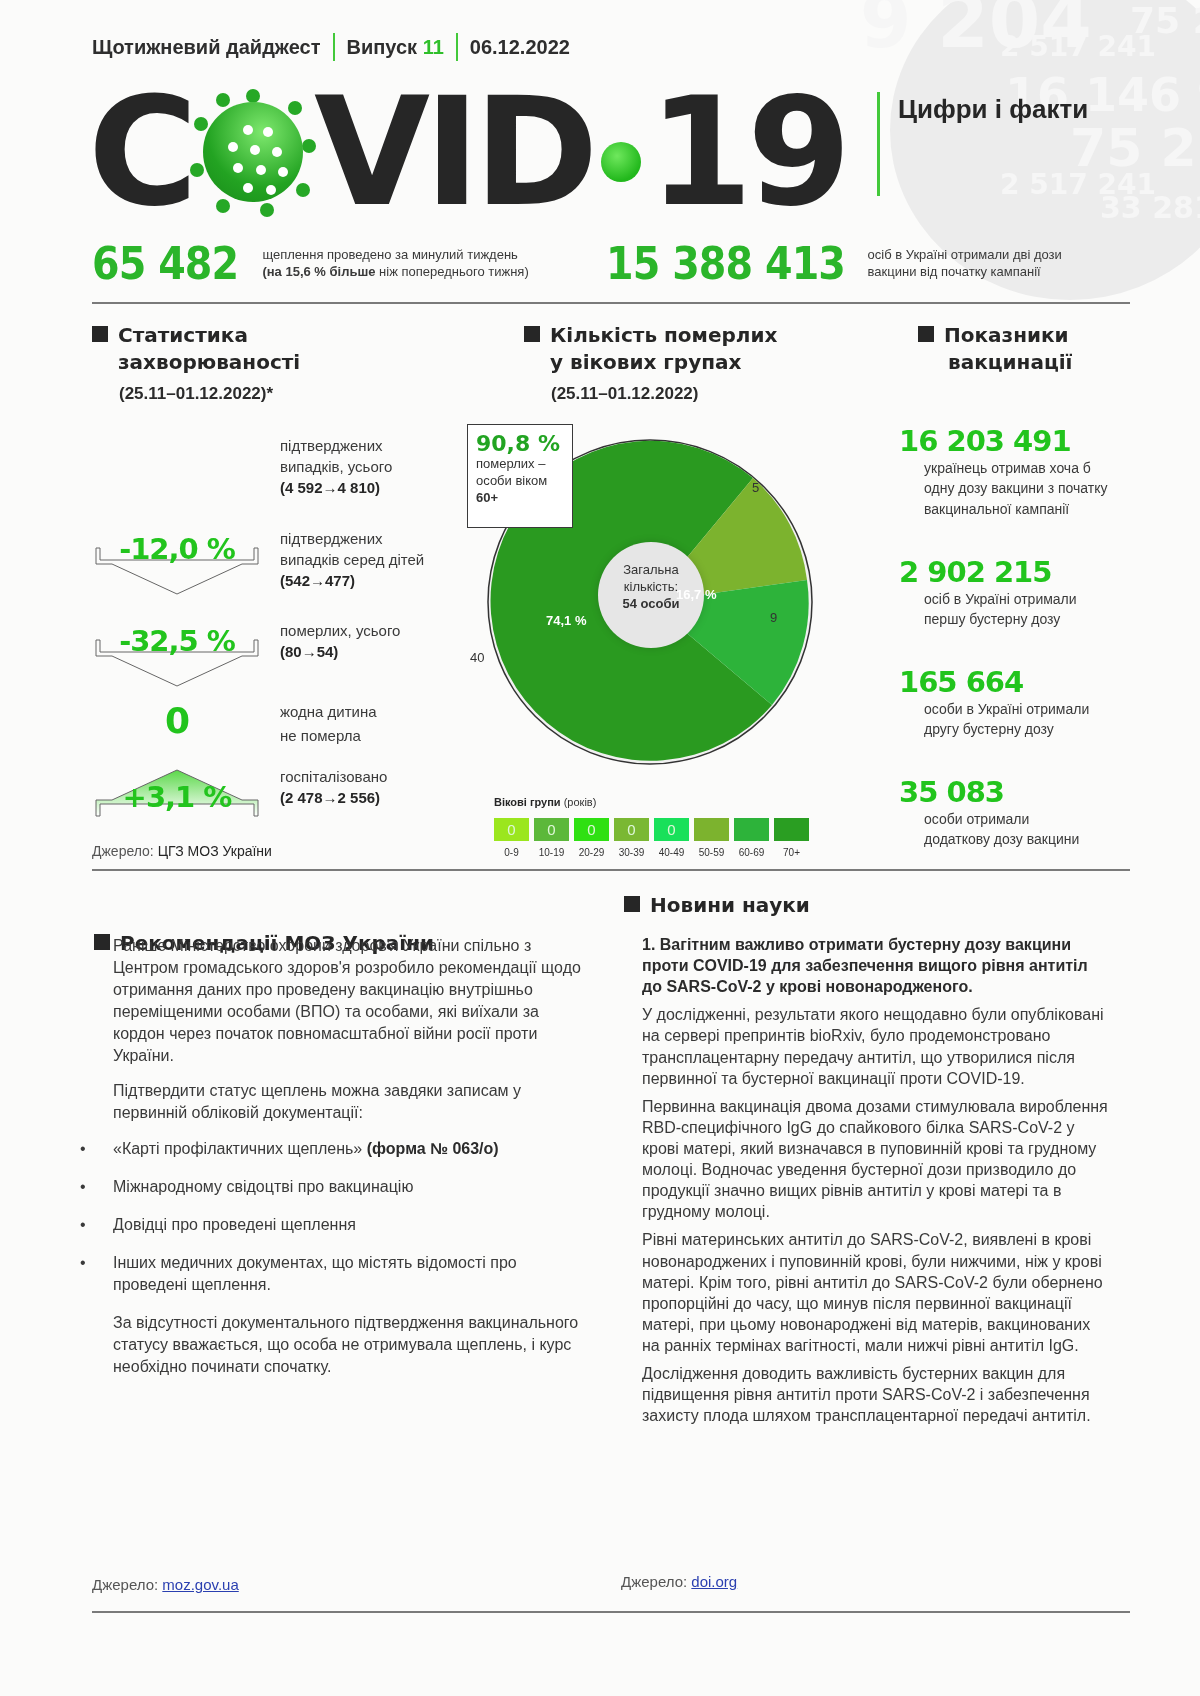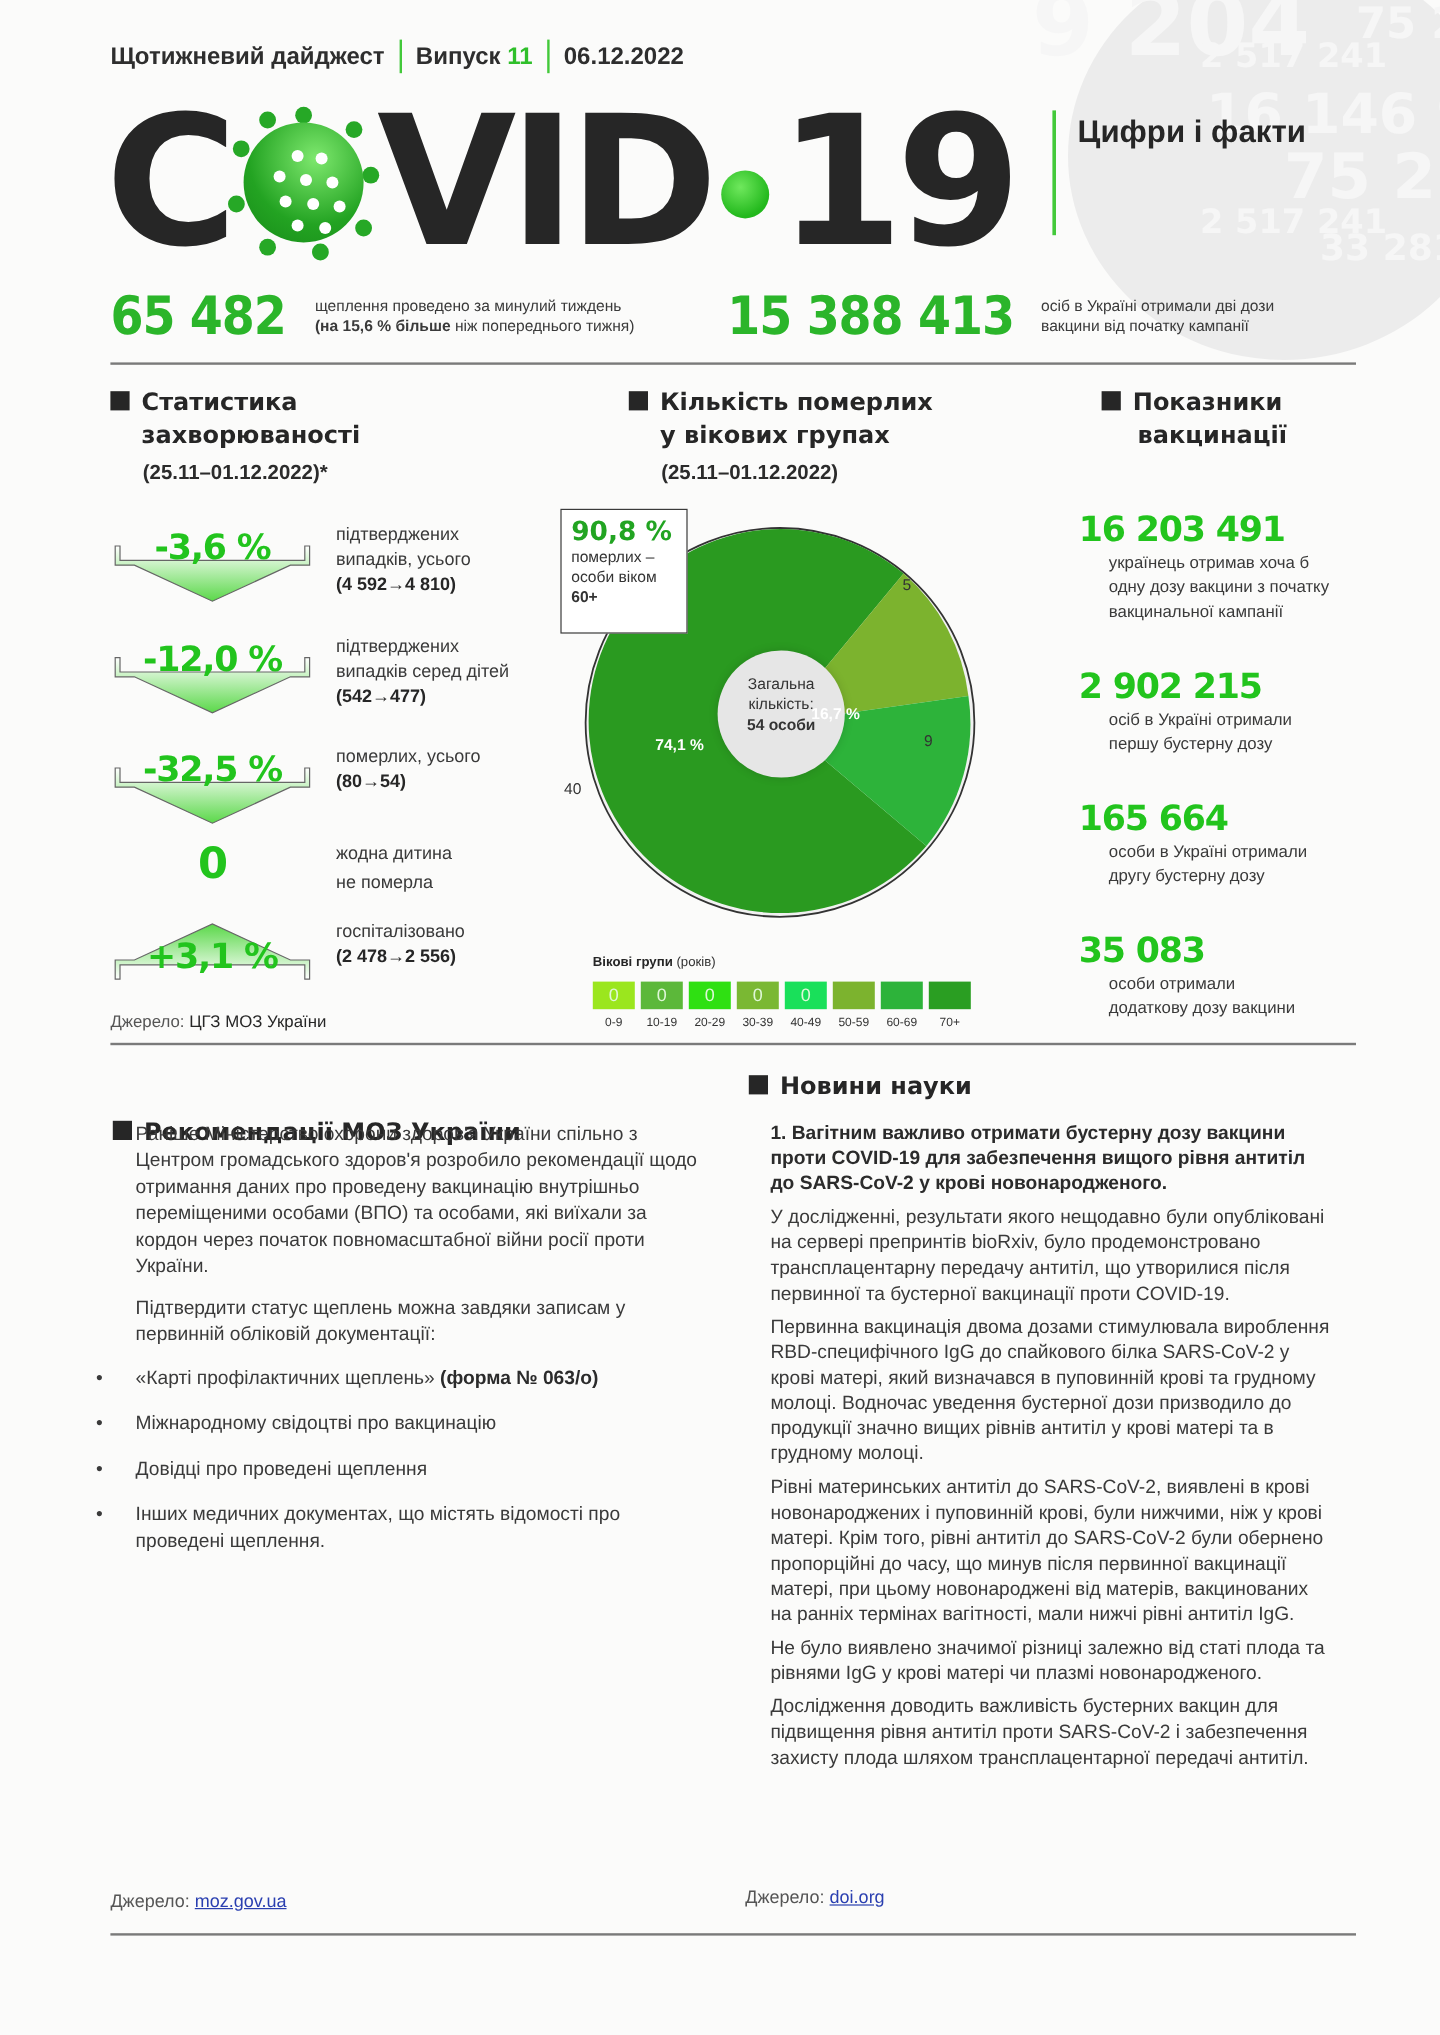--- a/index.html
+++ b/index.html
@@ -144,32 +144,20 @@
 
 <div class="hr" style="left:92px;top:302px;width:1038px;"></div>
 
 <div class="sec-title" style="left:92px;top:322px;">
   <div><span class="sq"></span><span>Статистика</span></div>
   <div style="padding-left:26px">захворюваності</div>
 </div>
 <div class="sec-sub" style="left:119px;top:384px;">(25.11–01.12.2022)*</div>
 
 <div class="stat-row" style="top:435px;">
-  <div class="arrow">
-    <svg width="170" height="70" viewBox="0 0 170 70">
-        <defs>
-          <linearGradient id="gd" x1="0" y1="0" x2="0" y2="1">
-            <stop offset="0" stop-color="#ffffff"></stop>
-            <stop offset="1" stop-color="#5bd84a"></stop>
-          </linearGradient>
-        </defs>
-        <path d="M4 20 L8 20 L8 32 L162 32 L162 20 L166 20 L166 36 L150 36 L85 66 L20 36 L4 36 Z" fill="url(#gd)" stroke="#666" stroke-width="1"></path>
-      </svg>
-    <div class="label" style="top:4px">-3,6 %</div>
-  </div>
   <div class="stat-txt"><div>підтверджених</div><div>випадків, усього</div><b>(4 592→4 810)</b></div>
 </div>
 
 <div class="stat-row" style="top:528px;">
   <div class="arrow">
     <svg width="170" height="70" viewBox="0 0 170 70">
         <path d="M4 20 L8 20 L8 32 L162 32 L162 20 L166 20 L166 36 L150 36 L85 66 L20 36 L4 36 Z" fill="url(#gd)" stroke="#666" stroke-width="1"></path>
       </svg>
     <div class="label" style="top:4px">-12,0 %</div>
   </div>
@@ -335,33 +323,33 @@
 </div>
 <div class="body-text" style="left:113px;top:935px;width:470px;">
   <p>Раніше Міністерство охорони здоров'я України спільно з Центром громадського здоров'я розробило рекомендації щодо отримання даних про проведену вакцинацію внутрішньо переміщеними особами (ВПО) та особами, які  виїхали за кордон через початок повномасштабної війни росії проти України.</p>
   <p>Підтвердити статус щеплень можна завдяки записам у первинній обліковій документації:</p>
   <ul class="bullets" style="margin-left:-19px">
     <li><span>«Карті профілактичних щеплень» </span><b>(форма № 063/о)</b></li>
     <li><span>Міжнародному свідоцтві про вакцинацію</span></li>
     <li><span>Довідці про проведені щеплення</span></li>
     <li><span>Інших медичних документах, що містять відомості про проведені щеплення.</span></li>
   </ul>
+  <p>За відсутності документального підтвердження вакцинального статусу вважається, що особа не отримувала щеплень, і курс необхідно починати спочатку.</p>
 </div>
 <div class="source" style="left:92px;top:1576px;font-size:15px;">
   <span>Джерело: </span><span class="link">moz.gov.ua</span>
 </div>
 
 <div class="sec-title" style="left:624px;top:892px;">
   <span class="sq"></span><span>Новини науки</span>
 </div>
 <div class="body-text news" style="left:642px;top:934px;width:468px;font-size:16px;line-height:1.32;">
   <p class="head">1. Вагітним важливо отримати бустерну дозу вакцини проти COVID-19 для забезпечення вищого рівня антитіл до SARS-CoV-2 у крові новонародженого.</p>
   <p>У дослідженні, результати якого нещодавно були опубліковані на сервері препринтів bioRxiv, було продемонстровано трансплацентарну передачу антитіл, що утворилися після первинної та бустерної вакцинації проти COVID-19.</p>
   <p>Первинна вакцинація двома дозами стимулювала вироблення RBD-специфічного IgG до спайкового білка SARS-CoV-2 у крові матері, який визначався в пуповинній крові та грудному молоці. Водночас уведення бустерної дози призводило до продукції значно вищих рівнів антитіл у крові матері та в грудному молоці.</p>
   <p>Рівні материнських антитіл до SARS-CoV-2, виявлені в крові новонароджених і пуповинній крові, були нижчими, ніж у крові матері. Крім того, рівні антитіл до SARS-CoV-2 були обернено пропорційні до часу, що минув після первинної вакцинації матері, при цьому новонароджені від матерів, вакцинованих на ранніх термінах вагітності, мали нижчі рівні антитіл IgG.</p>
-  <p>Не було виявлено значимої різниці залежно від статі плода та рівнями IgG у крові матері чи плазмі новонародженого.</p>
   <p>Дослідження доводить важливість бустерних вакцин для підвищення рівня антитіл проти SARS-CoV-2 і забезпечення захисту плода шляхом трансплацентарної передачі антитіл.</p>
 </div>
 <div class="source" style="left:621px;top:1573px;font-size:15px;">
   <span>Джерело: </span><span class="link">doi.org</span>
 </div>
 
 <div class="hr" style="left:92px;top:1611px;width:1038px;"></div>
 
 </body></html>

